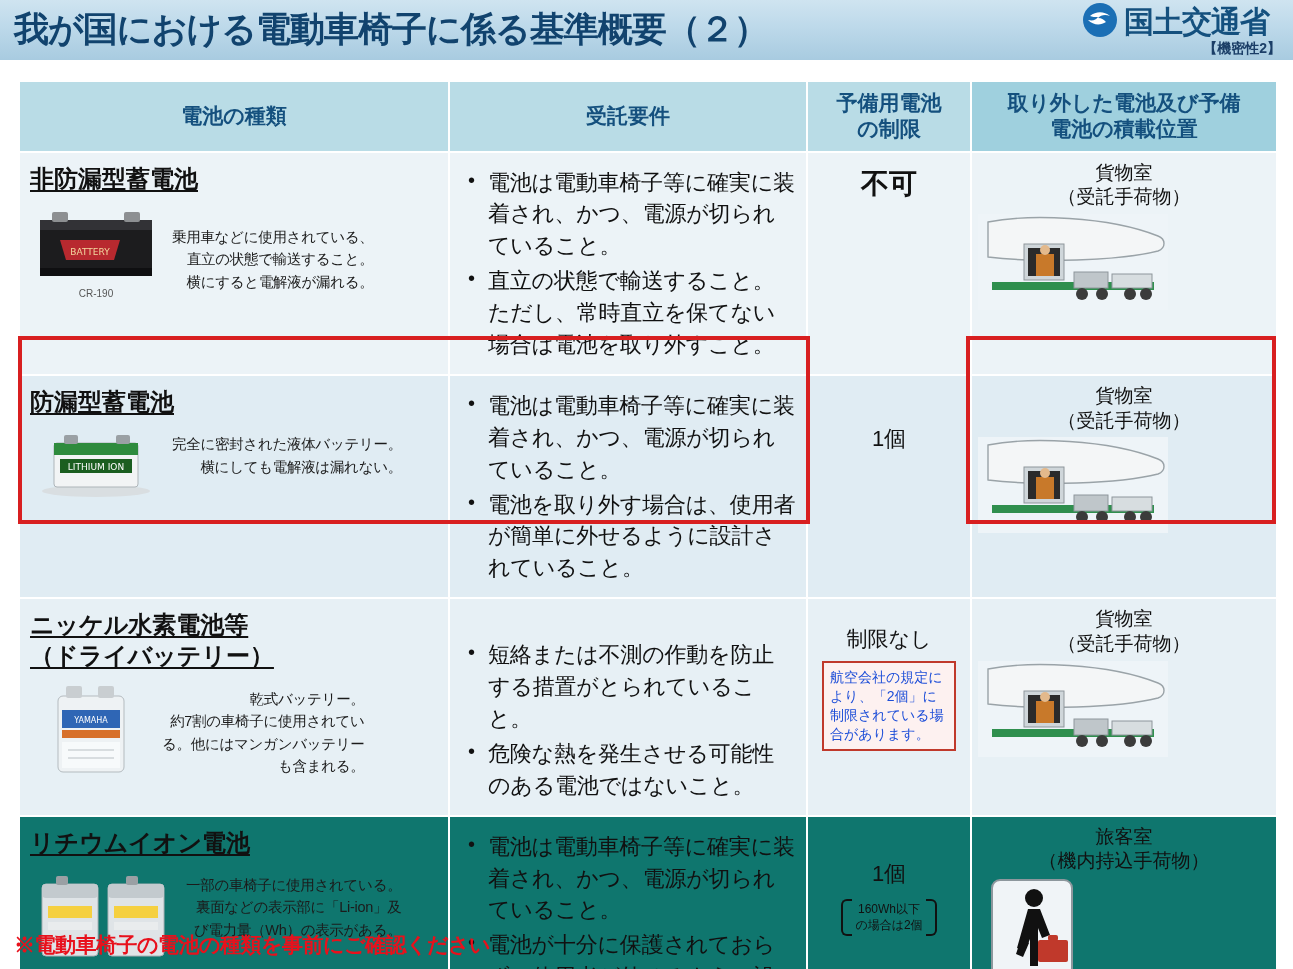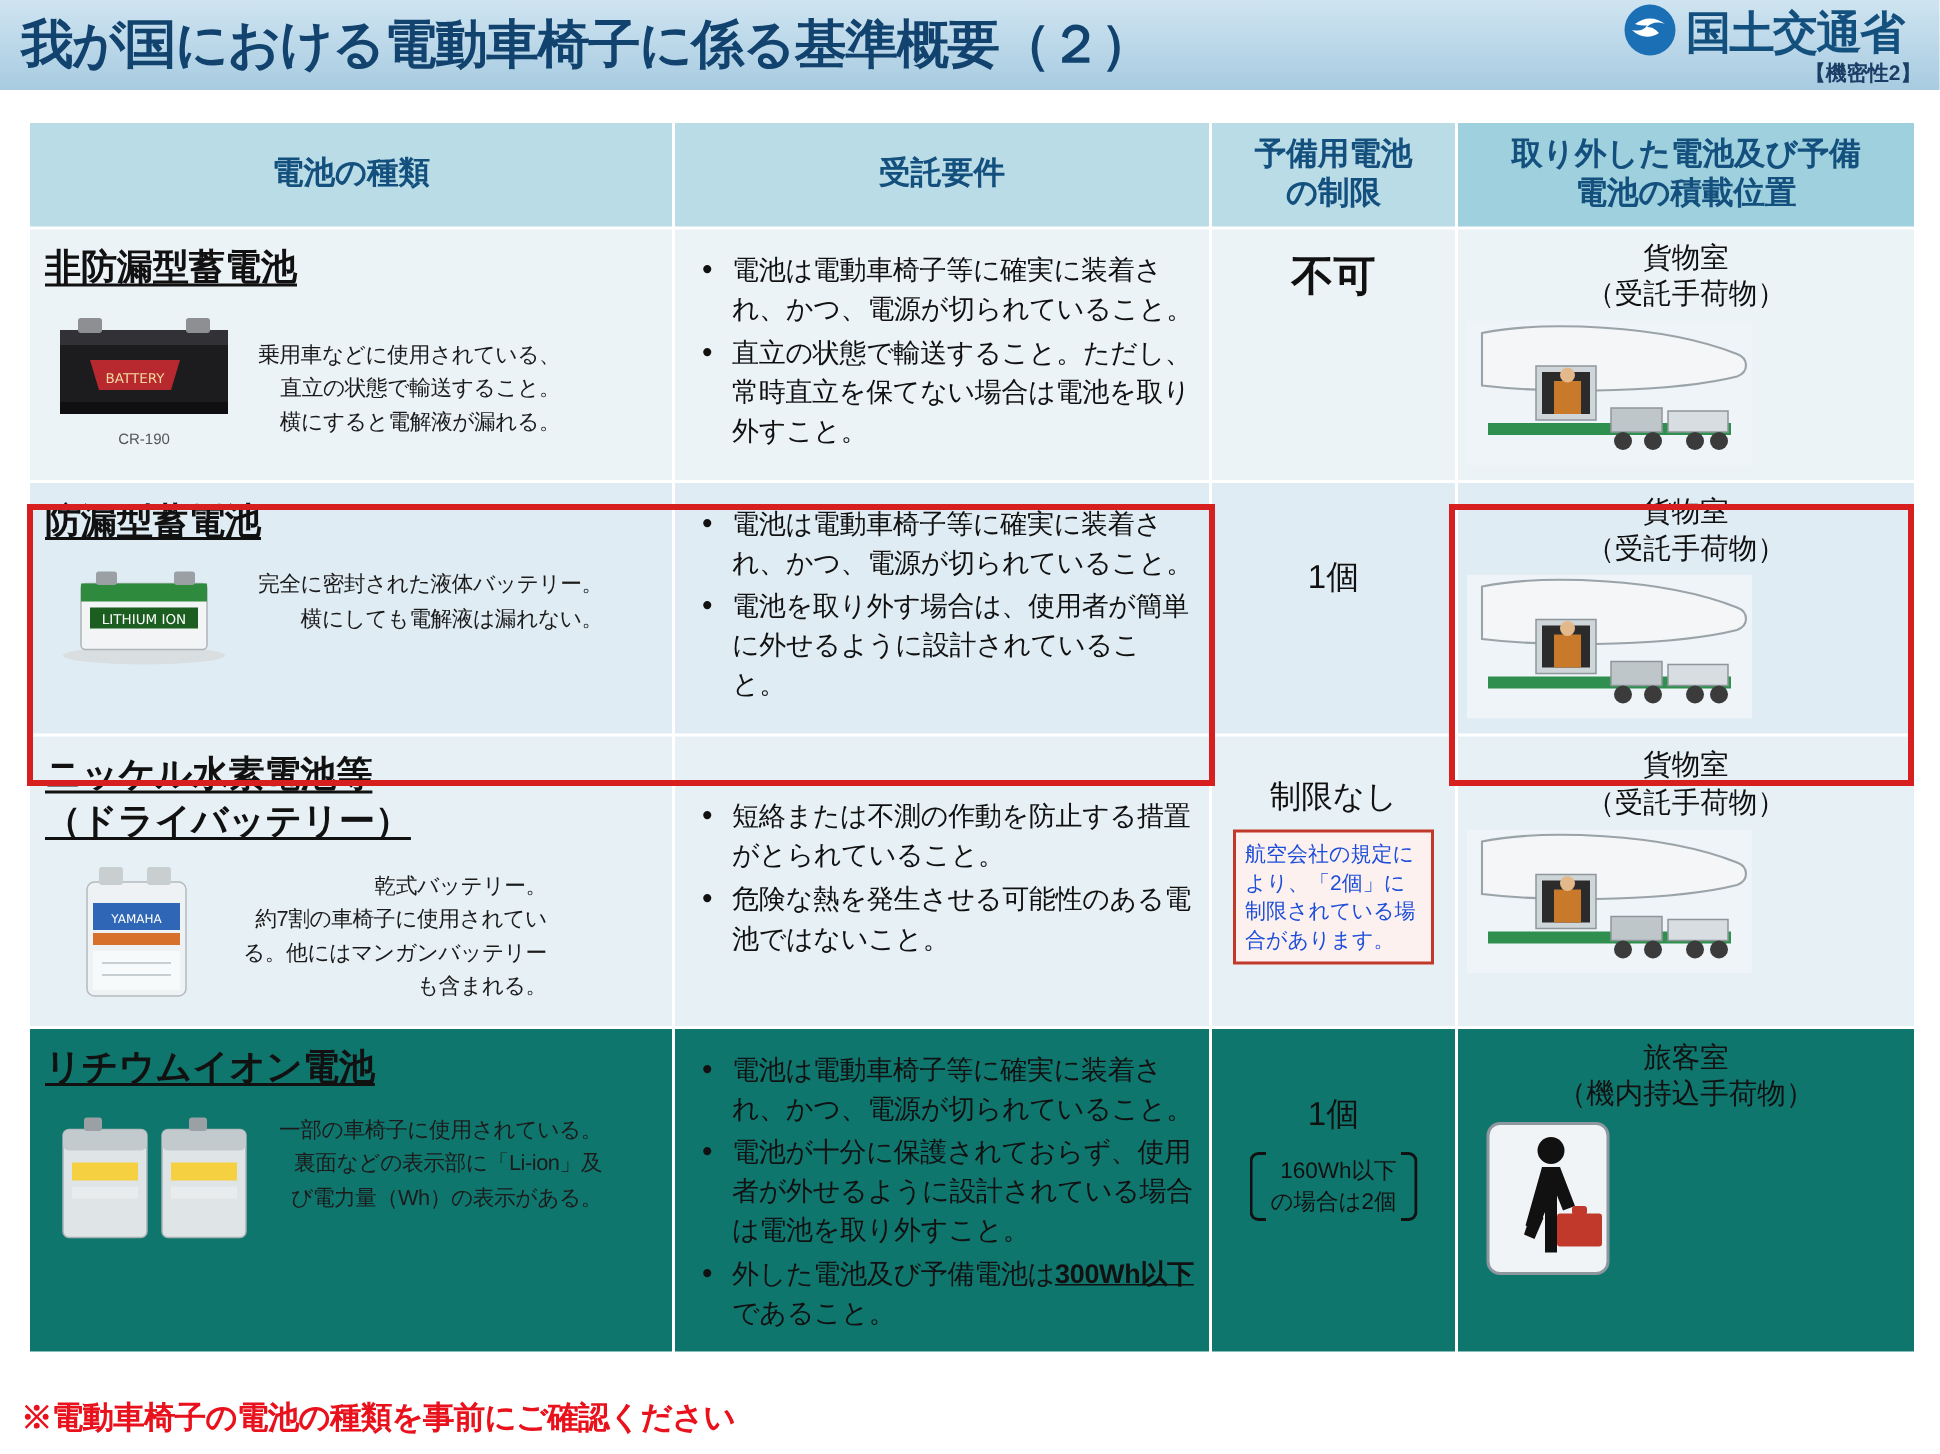--- a/index.html
+++ b/index.html
@@ -98,21 +98,21 @@
     letter-spacing: -0.3px;
     text-align: right;
   }
   .type-desc.tight { padding-top: 12px; }
 
   
   .req-cell { padding: 14px 10px 10px 16px; }
   .req-list { margin:0; padding:0; list-style:none; }
   .req-list li {
     position: relative;
-    font-size: 18px;
+    font-size: 22px;
     line-height: 1.45;
     color: #111;
     margin-bottom: 3px;
     padding-left: 22px;
     letter-spacing: -0.2px;
   }
   .req-list li:before {
     content: "•";
     position: absolute; left: 2px; top: -1px;
     font-size: 20px; color:#111;
@@ -133,25 +133,25 @@
     color: #1d4ed8;
     font-size: 14px;
     line-height: 1.35;
     padding: 5px 6px;
     text-align: left;
   }
   .spare-paren {
     display:inline-block;
     position: relative;
     margin-top: 10px;
-    font-size: 15px;
+    font-size: 12px;
     color:#111;
     line-height:1.4;
     padding: 2px 14px;
-    text-align:right;
+    text-align:center;
   }
   .spare-paren:before, .spare-paren:after {
     content:"";
     position:absolute; top:0; bottom:0; width:9px;
     border: 2px solid #111;
   }
   .spare-paren:before { left:0; border-right:none; border-radius: 6px 0 0 6px; }
   .spare-paren:after { right:0; border-left:none; border-radius: 0 6px 6px 0; }
 
   

